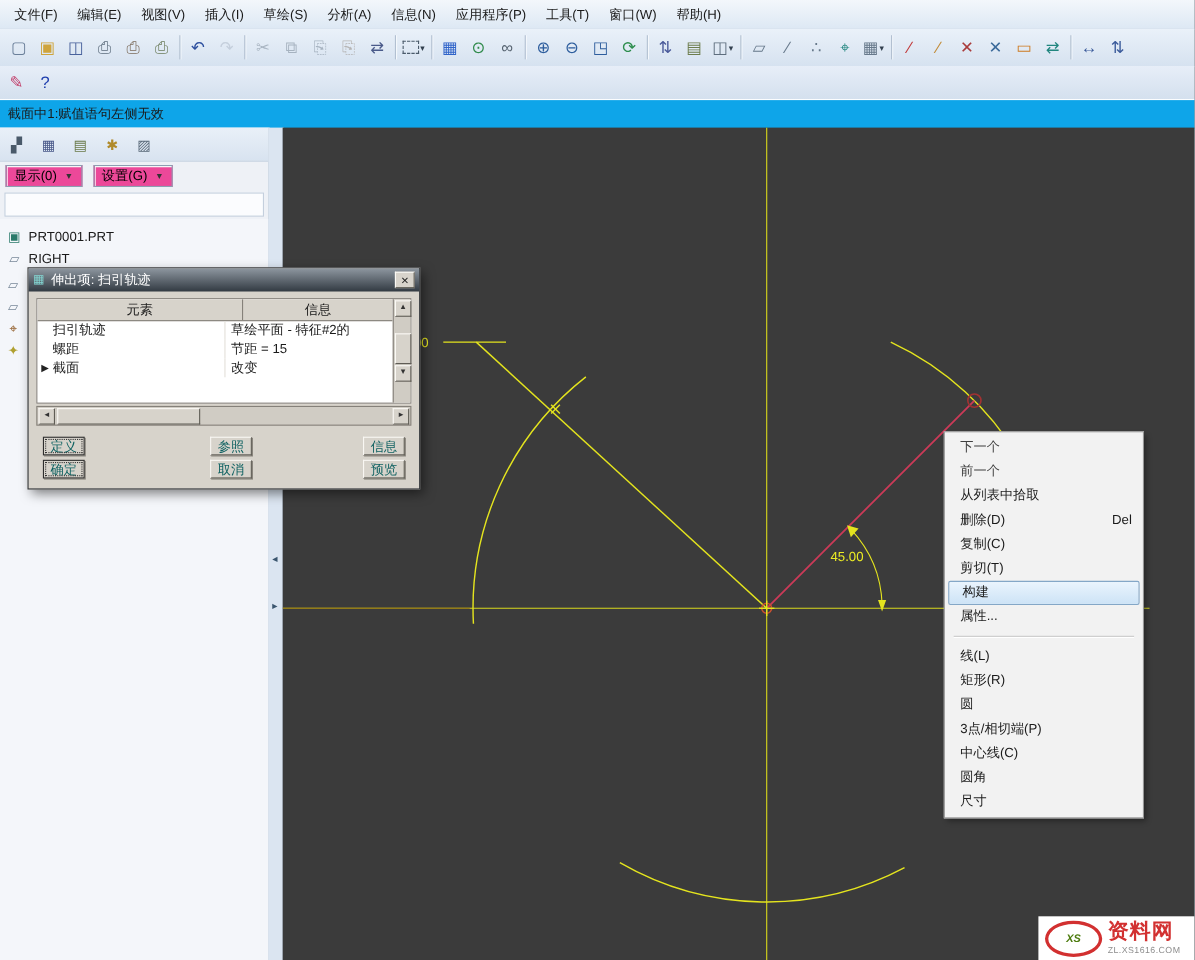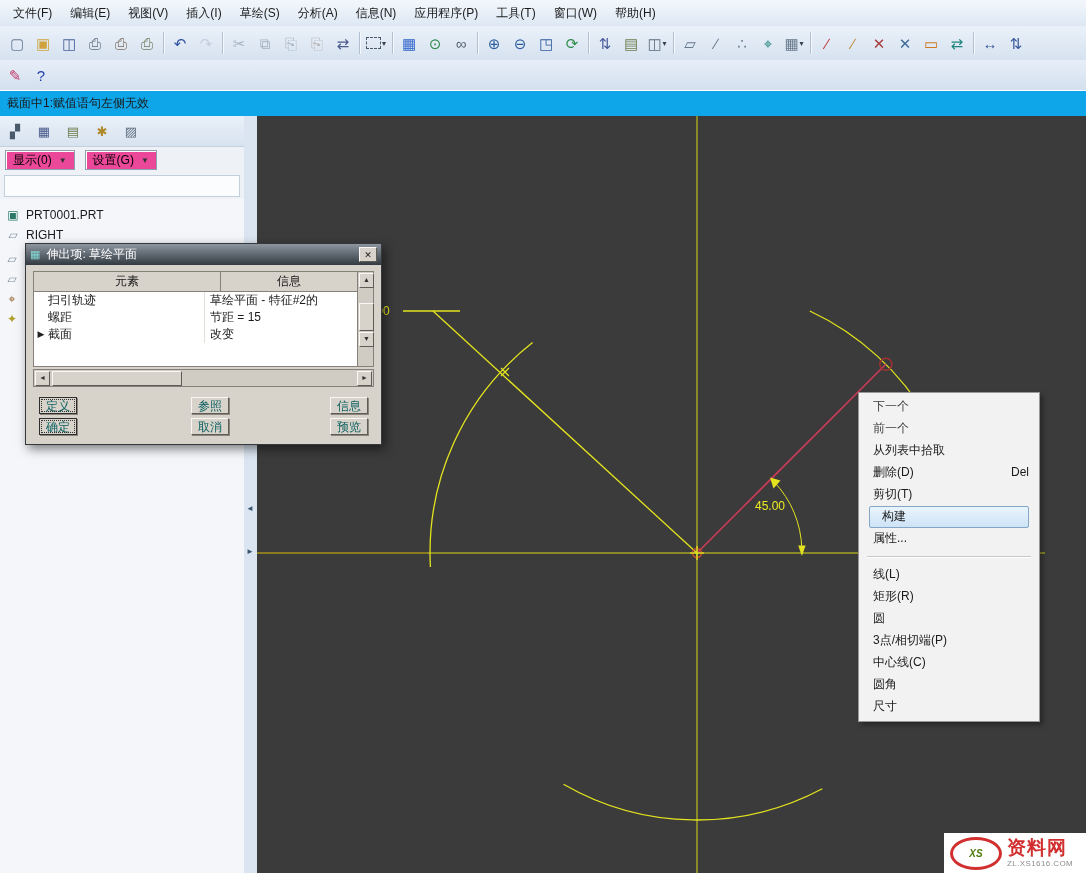--- a/index.html
+++ b/index.html
@@ -90,21 +90,21 @@
     font-size:12px;color:#0e6161;line-height:14px;text-align:center;padding:0;
     font-family:"Liberation Sans",sans-serif;}
   .btn.focus{outline:1px dotted #333;outline-offset:-3px;border-color:#2e2e2e;}
   
   #context-menu{position:absolute;left:858px;top:392px;width:180px;background:#f2f2f2;
     border:1px solid #979797;box-shadow:3px 3px 5px rgba(0,0,0,.35);padding:3px 0;}
   .cm-item{height:22px;line-height:21px;padding:0 10px 0 14px;display:flex;cursor:default;}
   .cm-label{flex:1;white-space:nowrap;}
   .cm-shortcut{color:#1a1a1a;}
   .cm-item.disabled .cm-label{color:#404040;}
-  .cm-item.highlight{margin:0 10px;padding:0 8px 0 12px;height:20px;line-height:18px;
+  .cm-item.highlight{margin:0 3px;padding:0 8px 0 12px;height:20px;line-height:18px;
     background:linear-gradient(#eaf4fd,#cde3f6);border:1px solid #84a7c7;border-radius:2px;}
   .cm-sep{margin:6px 8px;border-top:1px solid #c6c6c6;border-bottom:1px solid #ffffff;height:0;}
   
   #watermark{position:absolute;right:0;bottom:0;width:142px;height:40px;background:#ffffff;
     display:flex;align-items:center;gap:5px;padding:2px 4px 2px 6px;box-sizing:border-box;}
   .wm-oval{width:46px;height:27px;border:3px solid #d23030;border-radius:50%;flex:none;
     display:flex;align-items:center;justify-content:center;color:#4d7c0f;font-weight:bold;font-style:italic;font-size:10px;}
   .wm-right{display:flex;flex-direction:column;line-height:1;}
   .wm-brand{color:#d23030;font-size:19px;font-weight:bold;letter-spacing:1px;}
   .wm-domain{color:#8d8d8d;font-size:8px;margin-top:3px;letter-spacing:.4px;}
@@ -341,21 +341,21 @@
     <polygon class="dimfill" points="544.9,440 541.2,429.5 548.6,429.5"></polygon>
     <polygon class="dimfill" points="513.0,361.5 523.5,364.5 516.5,372.5"></polygon>
     <text class="dimtext" x="498" y="394">45.00</text>
     <text class="dimtext" x="116" y="199">.00</text>
   </svg>
 </div>
 
 <div id="dialog">
   <div class="dlg-title">
     <span class="dlg-title-icon">▦</span>
-    <span>伸出项: 草绘平面</span>
+    <span>伸出项: 扫引轨迹</span>
     <button class="dlg-close">✕</button>
   </div>
   <div class="dlg-body">
     <div class="dlg-tablewrap">
       <div class="dlg-table">
         <div class="dlg-thead">
           <span class="th th1">元素</span>
           <span class="th th2">信息</span>
         </div>
         <div id="dlg-rows">
@@ -408,20 +408,23 @@
       <span class="cm-label">前一个</span>
     </div>
     <div class="cm-item">
       <span class="cm-label">从列表中拾取</span>
     </div>
     <div class="cm-item">
       <span class="cm-label">删除(D)</span>
       <span class="cm-shortcut">Del</span>
     </div>
     <div class="cm-item">
+      <span class="cm-label">复制(C)</span>
+    </div>
+    <div class="cm-item">
       <span class="cm-label">剪切(T)</span>
     </div>
     <div class="cm-item highlight">
       <span class="cm-label">构建</span>
     </div>
     <div class="cm-item">
       <span class="cm-label">属性...</span>
     </div>
     <div class="cm-sep"></div>
     <div class="cm-item">

